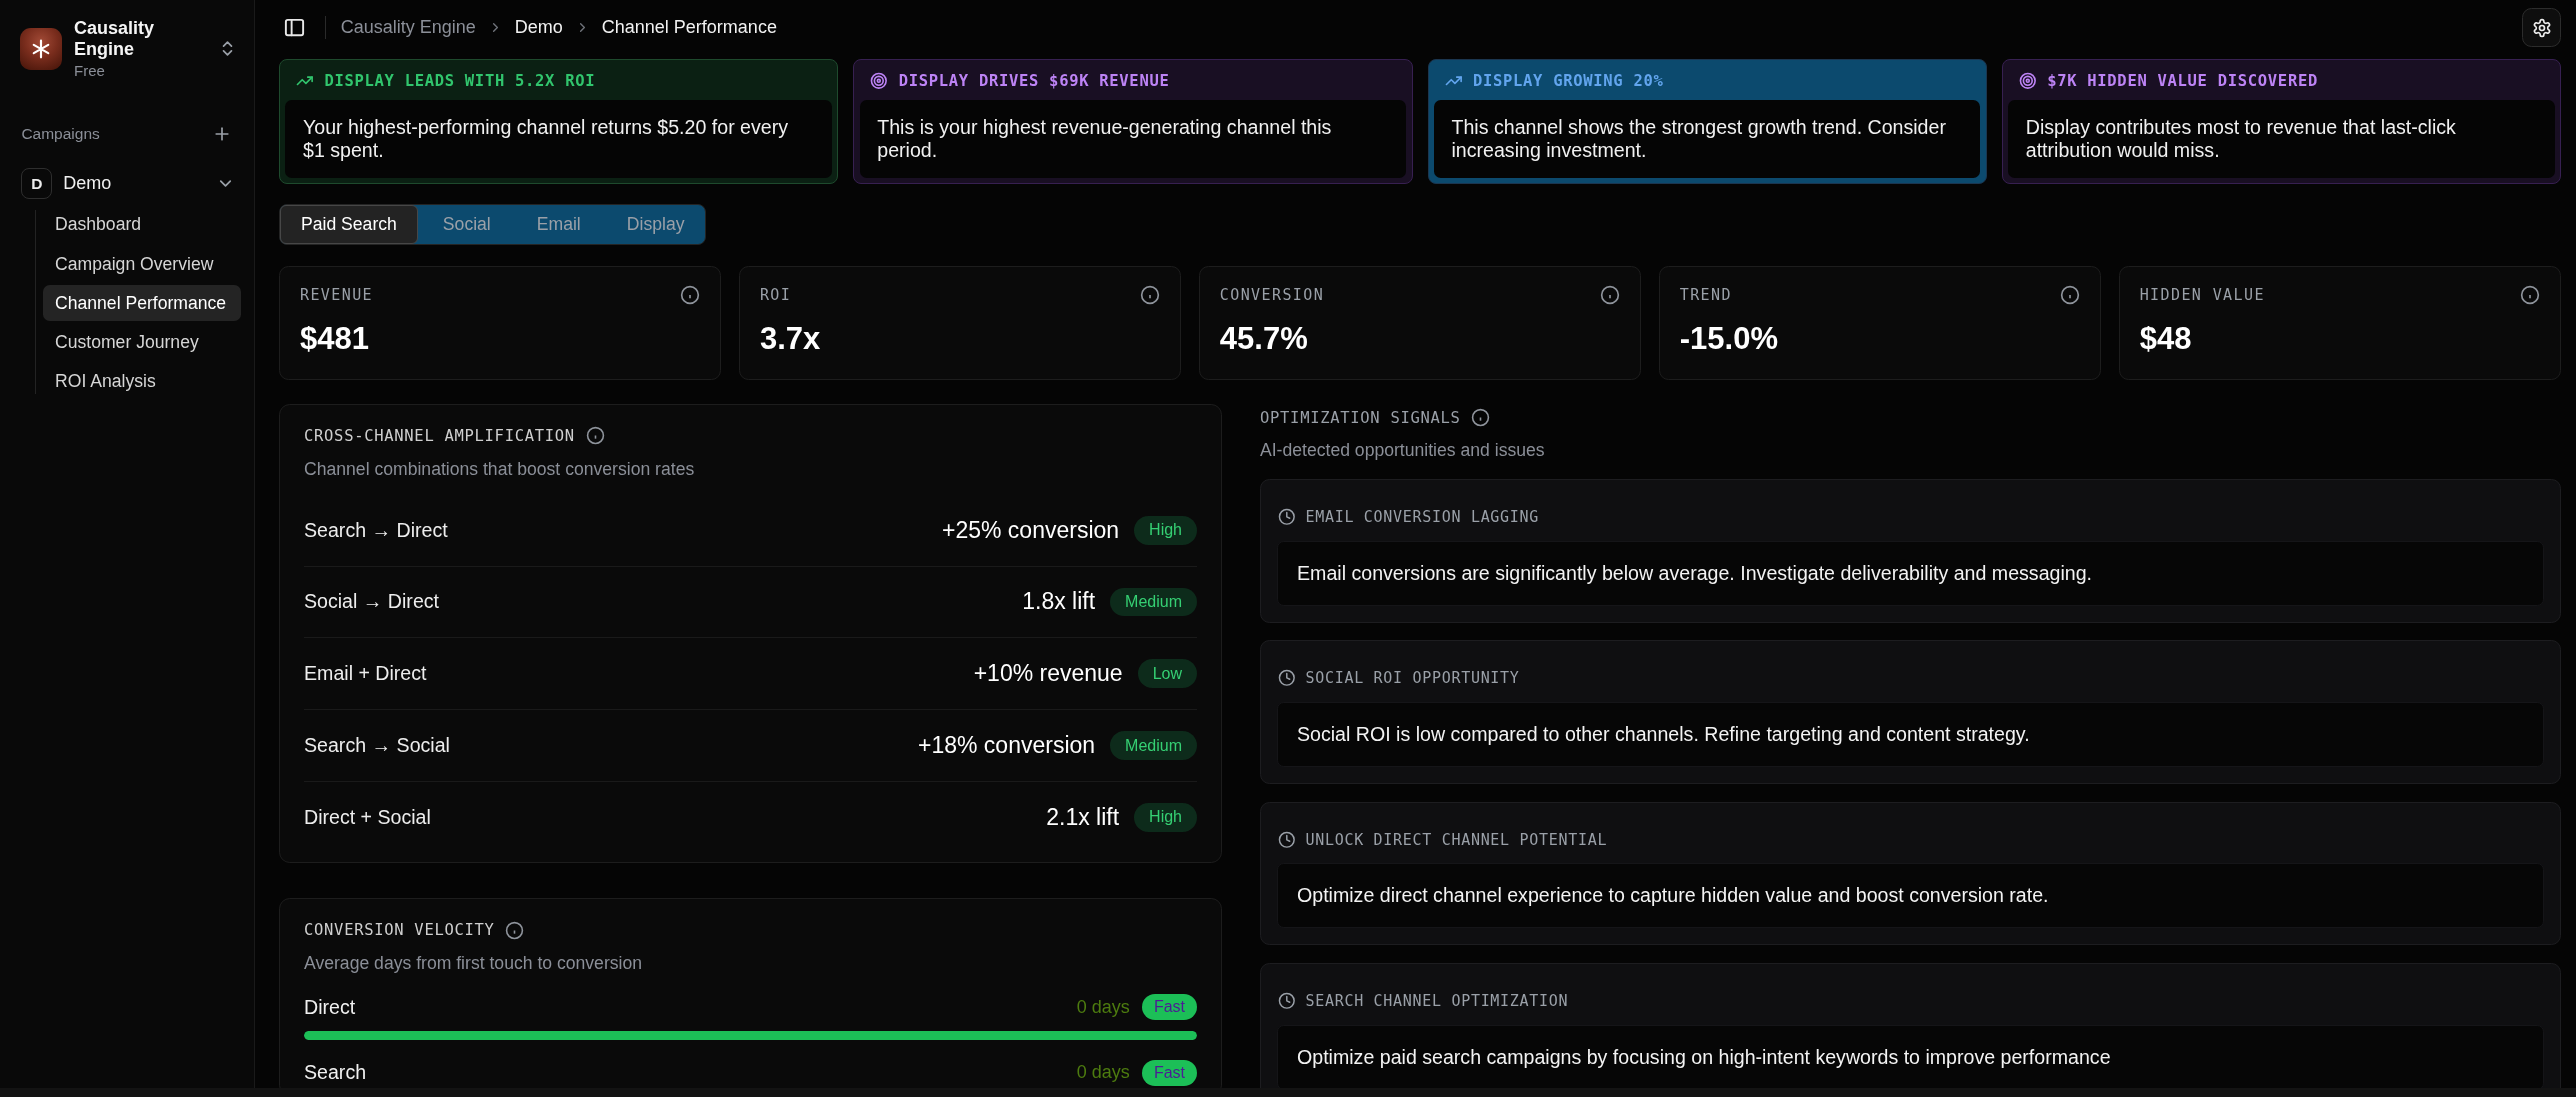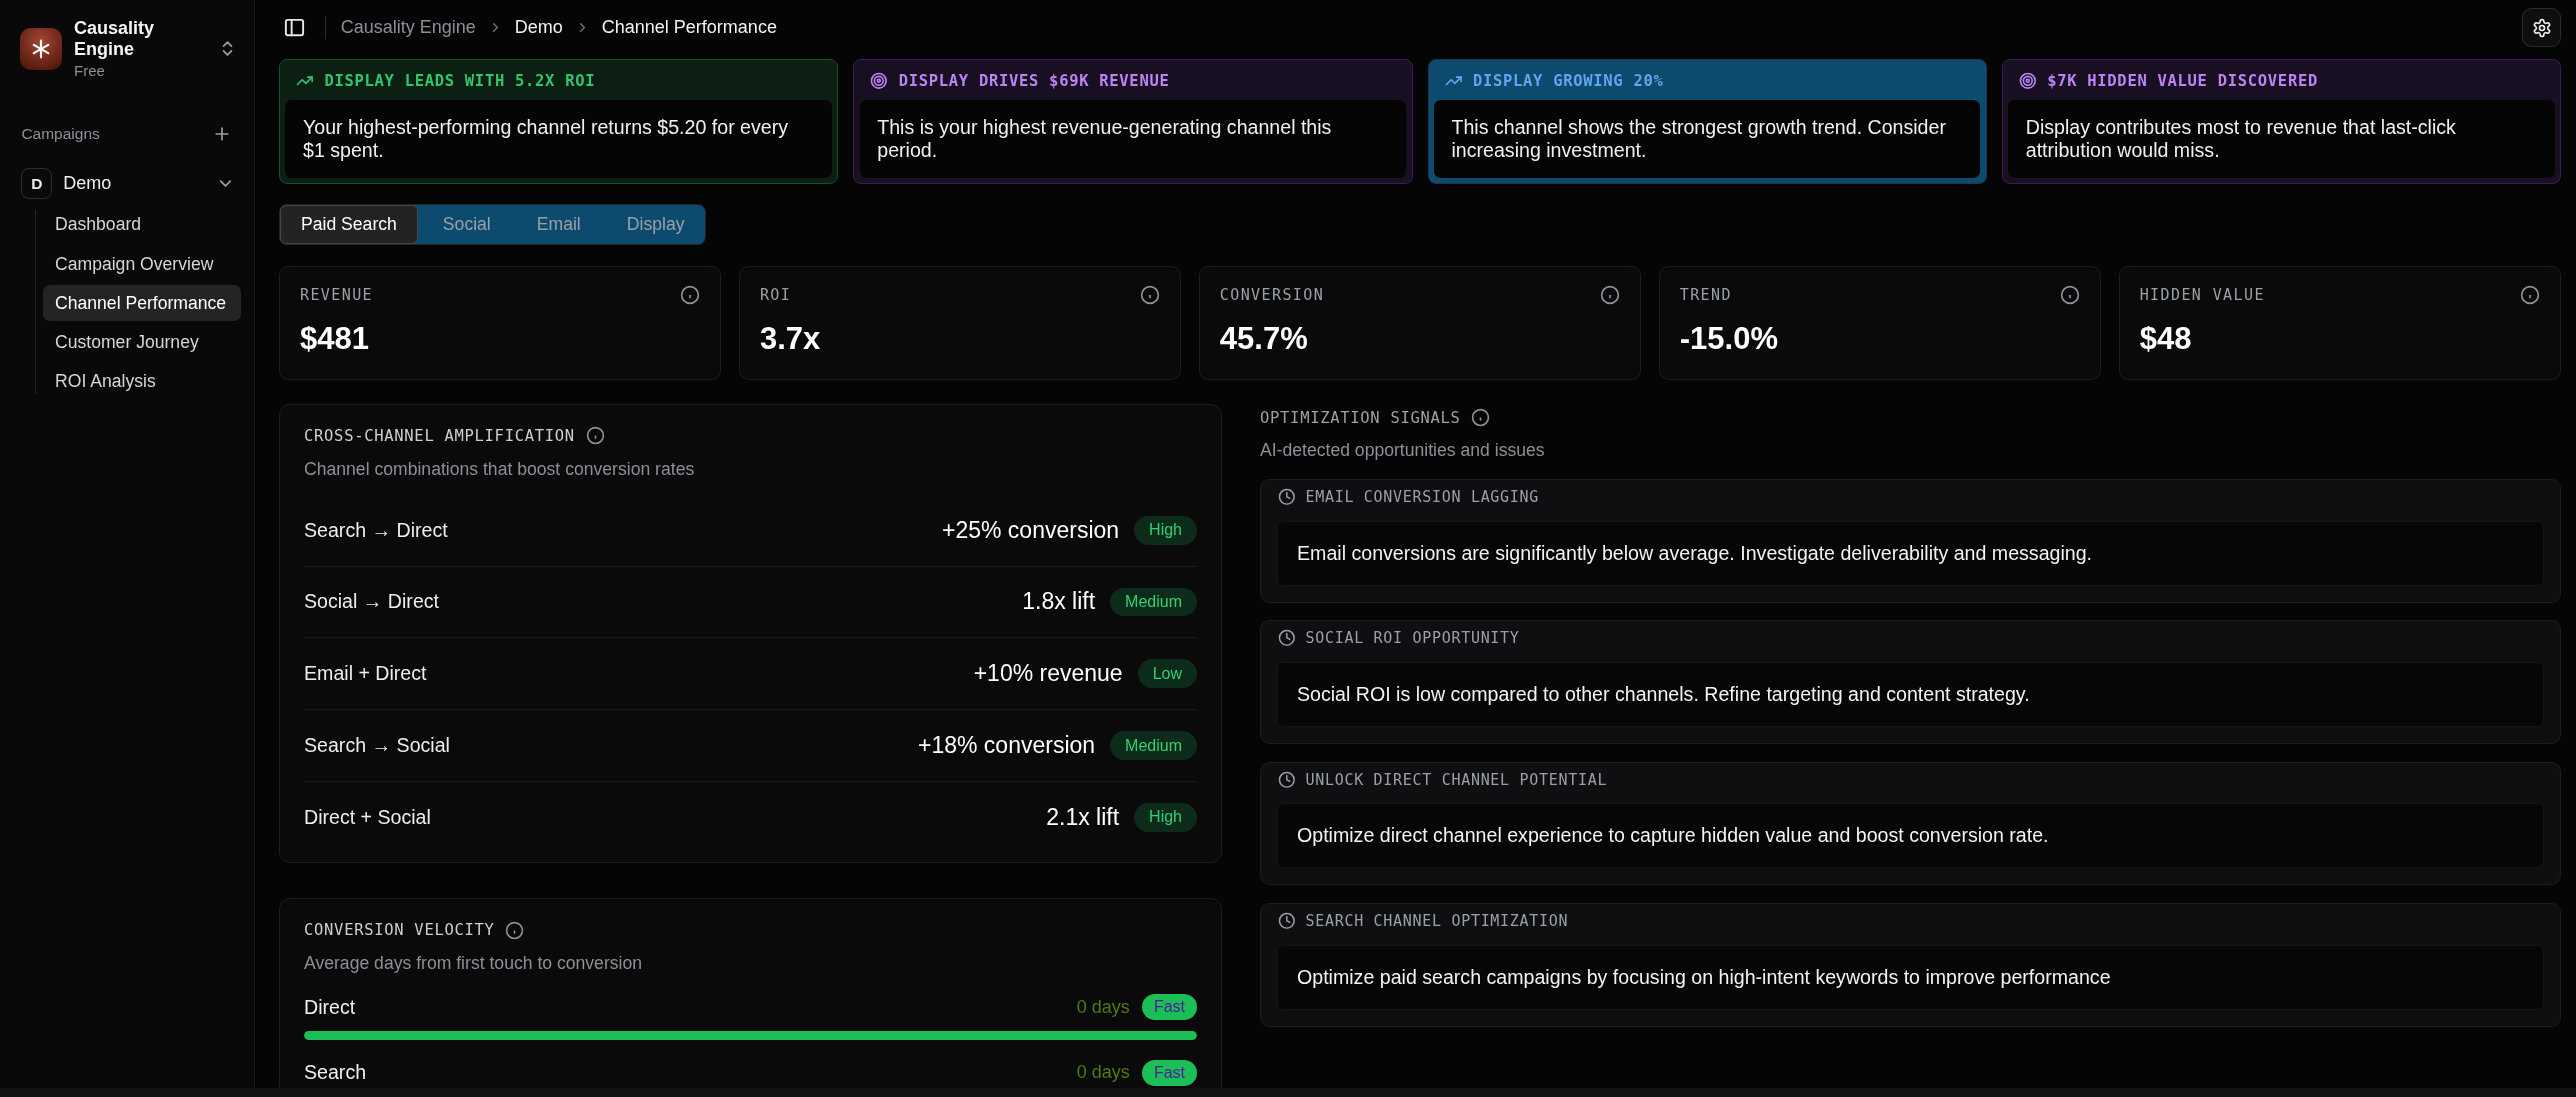--- a/index.html
+++ b/index.html
@@ -130,21 +130,21 @@
   .vel-right { display:flex; align-items:center; gap:12px; }
   .vel-days { font-size:18px; color:#4d7c0f; }
   .badge-solid { background:#1cbf57; color:#4c1d95; font-size:16px; padding:4px 12px; border-radius:675px; }
   .vel-bar { margin-top:10.8px; height:8.8px; border-radius:4.7px; background:#0f2416; overflow:hidden; }
   .vel-fill { height:100%; background:#1cbf57; border-radius:4.7px; }
 
   
   .rsection-title { display:flex; align-items:flex-end; gap:10.8px; font-family:"DejaVu Sans Mono", monospace; font-size:15.5px; letter-spacing:0.7px; color:#9aa0a8; margin-top:4px; }
   .rsection-sub { margin-top:13.5px; font-size:17.6px; color:#8b8f98; }
 
-  .signal-card { margin-top:17.6px; background:#0f0f11; border:0.7px solid #1d1d20; border-radius:9.5px; padding:4px 16px 16px; }
+  .signal-card { margin-top:17.6px; background:#0f0f11; border:0.7px solid #1d1d20; border-radius:9.5px; padding:24px 16px 16px; }
   .signal-head { display:flex; align-items:center; gap:9.5px; padding:4px 1.4px; font-family:"DejaVu Sans Mono", monospace; font-size:15px; letter-spacing:0.7px; color:#9aa0a8; }
   .signal-body { margin-top:10.8px; background:#060606; border:0.7px solid #151518; border-radius:6.8px; padding:20px 19px; font-size:19.6px; color:#f3f3f3; }
 
   .bottom-edge { position:fixed; left:0; right:0; bottom:0; height:9.5px; background:#131313; }
 </style>
 </head>
 <body>
 
 <div class="app">
 

